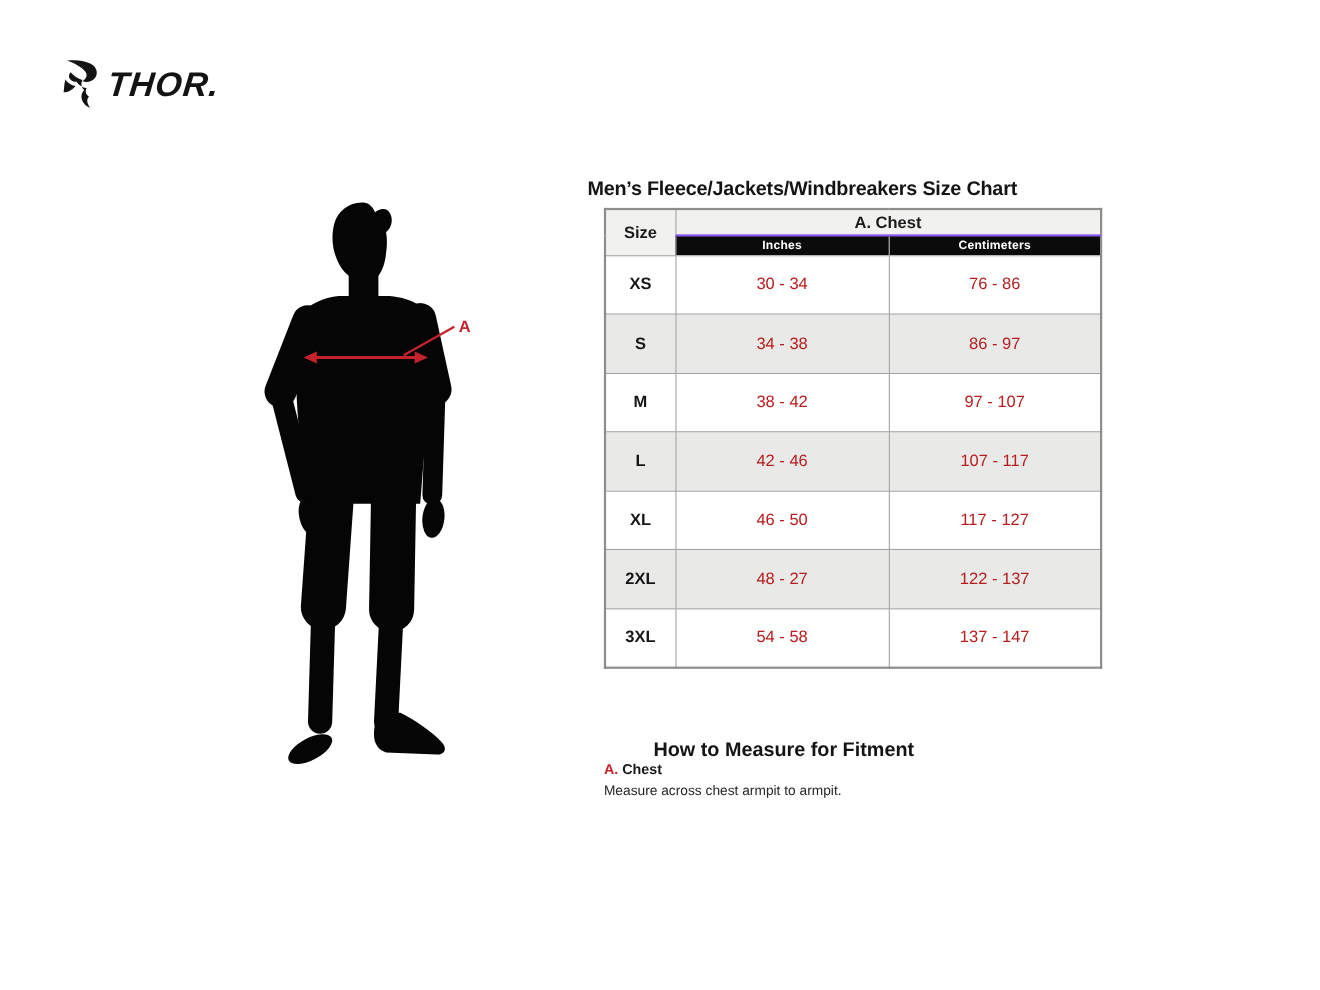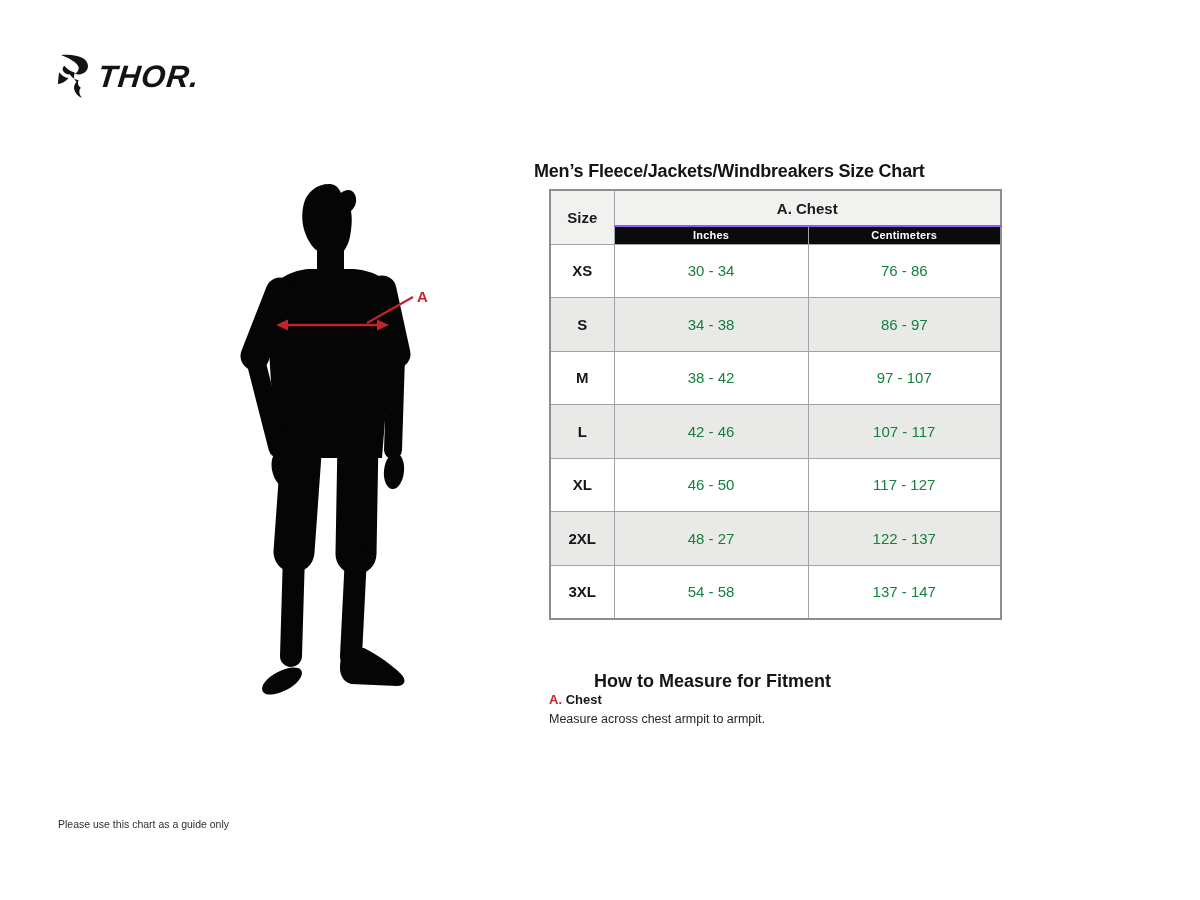--- a/index.html
+++ b/index.html
@@ -21,31 +21,31 @@
   
   .figure{left:230px;top:178px;width:220px;height:530px;}
   .annotation{left:270px;top:280px;width:170px;height:60px;}
 
   
   .chart-title{left:534px;top:149px;font-size:18px;font-weight:700;color:#141414;letter-spacing:-0.2px;}
   .table-wrap{left:549px;top:189px;}
   table{border-collapse:collapse;table-layout:fixed;width:451px;border:2px solid #8d8d8d;}
   col.c-size{width:64px;} col.c-in{width:194px;} col.c-cm{width:193px;}
   th,td{border:1px solid #a3a3a3;text-align:center;vertical-align:middle;padding:0;}
-  .r-group{height:36px;}
+  .r-group{height:24px;}
   .th-size,.th-group{background:#f1f1f0;font-size:15px;font-weight:700;color:#1a1a1a;}
   .r-units{height:18px;}
   .th-unit{
     background:#0b0b0b;color:#ffffff;font-size:11px;font-weight:700;
     border-top:2px solid #8b5cf6;letter-spacing:0.2px;
   }
   tbody tr{height:53.5px;background:#ffffff;}
   tbody tr:nth-child(even){background:#e9e9e8;}
   .td-size{font-size:15px;font-weight:700;color:#161616;}
-  .td-val{font-size:15px;font-weight:400;color:#15803d;}
+  .td-val{font-size:15px;font-weight:400;color:#b91c1c;}
 
   
   .measure-heading{left:549px;top:656px;font-size:18px;font-weight:700;color:#141414;margin-left:45px;}
   .measure-item{left:549px;top:692px;}
   .measure-label{font-size:13px;font-weight:700;color:#161616;}
   .measure-letter{color:#c3232b;}
   .measure-desc{font-size:12.5px;font-weight:400;color:#262626;margin-top:5px;}
 
   
   .footer{left:58px;top:817px;font-size:10.5px;color:#2e2e2e;line-height:1.45;}
@@ -164,14 +164,13 @@
 
 <div class="abs measure-item">
   <div class="measure-label">
     <span class="measure-letter">A.</span>
     <span>Chest</span>
   </div>
   <div class="measure-desc">Measure across chest armpit to armpit.</div>
 </div>
 
 <div class="abs footer">
-  <div>Please use this chart as a guide only</div>
 </div>
 
 </body></html>

